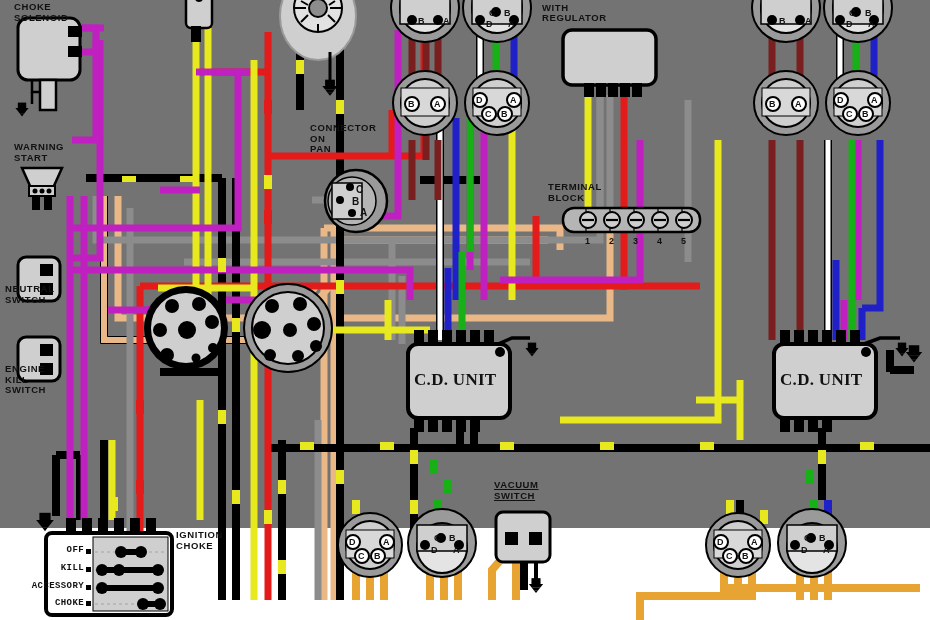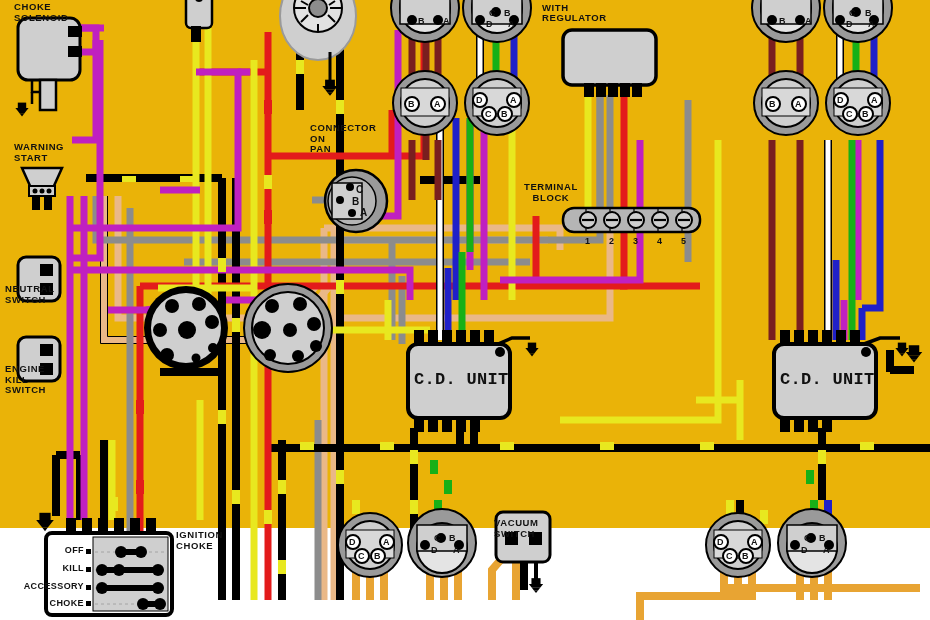--- a/index.html
+++ b/index.html
@@ -1,25 +1,25 @@
 <!DOCTYPE html>
 <html><head>
 <meta charset="utf-8">
 <style>
   html,body{margin:0;padding:0;background:#ffffff;}
   body{width:930px;height:620px;overflow:hidden;
        font-family:"Liberation Sans",sans-serif;}
-  #stage{position:relative;width:930px;height:528px;background:#eab308;}
+  #stage{position:relative;width:930px;height:528px;background:#737373;}
   #stage svg{position:absolute;left:0;top:0;}
   .lbl{position:absolute;font-family:"Liberation Sans",sans-serif;
        font-size:9.5px;font-weight:bold;color:#111;line-height:10.5px;
        letter-spacing:0.6px;white-space:pre;}
-  .cdlbl{position:absolute;font-family:Liberation Mono, monospace;
+  .cdlbl{position:absolute;font-family:Liberation Serif, serif;
          font-size:17px;font-weight:bold;color:#111;letter-spacing:.3px;}
-  .swlbl{position:absolute;font-family:Liberation Sans, sans-serif;
+  .swlbl{position:absolute;font-family:Liberation Mono, monospace;
          font-size:9px;font-weight:bold;color:#111;letter-spacing:.4px;
          text-align:right;white-space:pre;}
   .tnum{position:absolute;font-family:"Liberation Sans",sans-serif;
         font-size:9px;font-weight:bold;color:#111;}
 </style>
 </head>
 <body>
 
 <div id="stage">
 
@@ -593,23 +593,23 @@
 SWITCH</div>
 <div class="lbl" style="left:5px;top:364px;">ENGINE
 KILL
 SWITCH</div>
 <div class="lbl" style="left:310px;top:123px;">CONNECTOR
 ON
 PAN</div>
 <div class="lbl" style="left:542px;top:-8px;">RECTIFIER
 WITH
 REGULATOR</div>
-<div class="lbl" style="left:524px;top:182px;text-align:center;">TERMINAL
+<div class="lbl" style="left:548px;top:182px;">TERMINAL
 BLOCK</div>
-<div class="lbl" style="left:494px;top:518px;">VACUUM
+<div class="lbl" style="left:494px;top:480px;text-decoration:underline;">VACUUM
 SWITCH</div>
 <div class="lbl" style="left:176px;top:530px;">IGNITION
 CHOKE</div>
 
 <div class="cdlbl" style="left:414px;top:370px;">C.D. UNIT</div>
 <div class="cdlbl" style="left:780px;top:370px;">C.D. UNIT</div>
 
 <div class="swlbl" style="left:18px;top:545px;width:66px;">OFF</div>
 <div class="swlbl" style="left:8px;top:563px;width:76px;">KILL</div>
 <div class="swlbl" style="left:-8px;top:581px;width:92px;">ACCESSORY</div>

